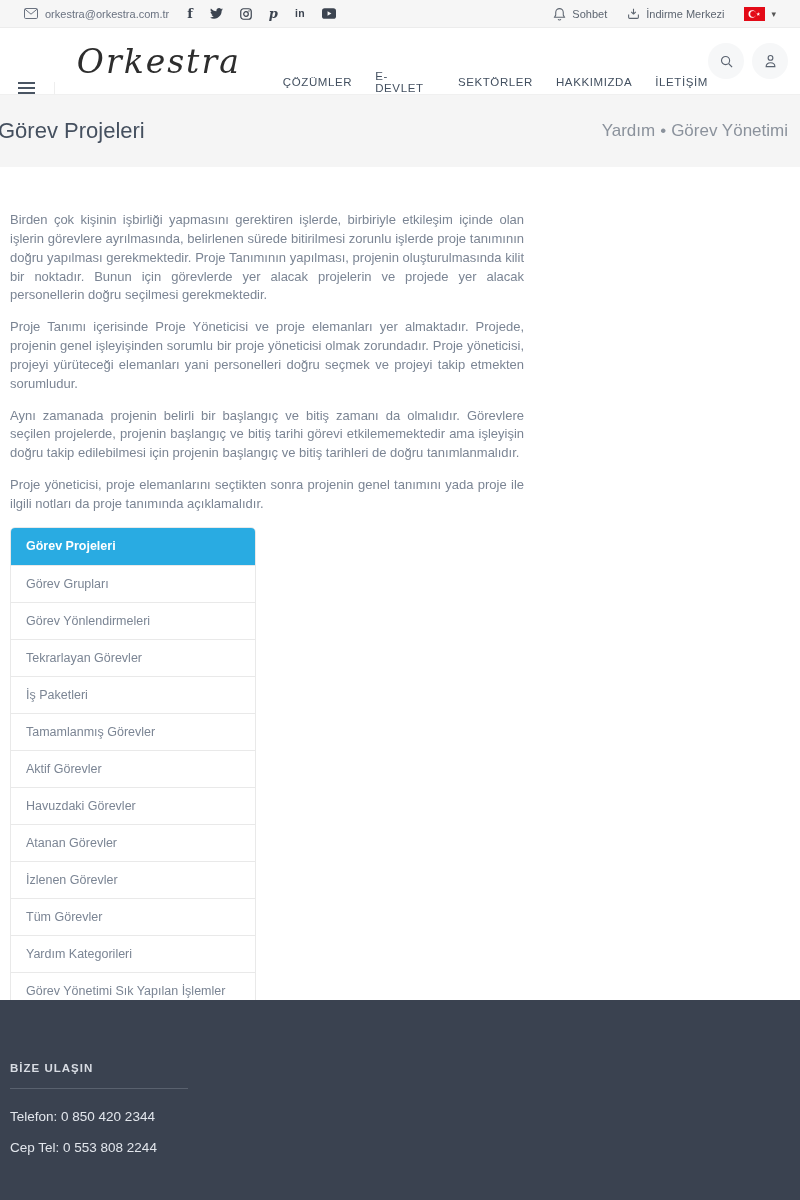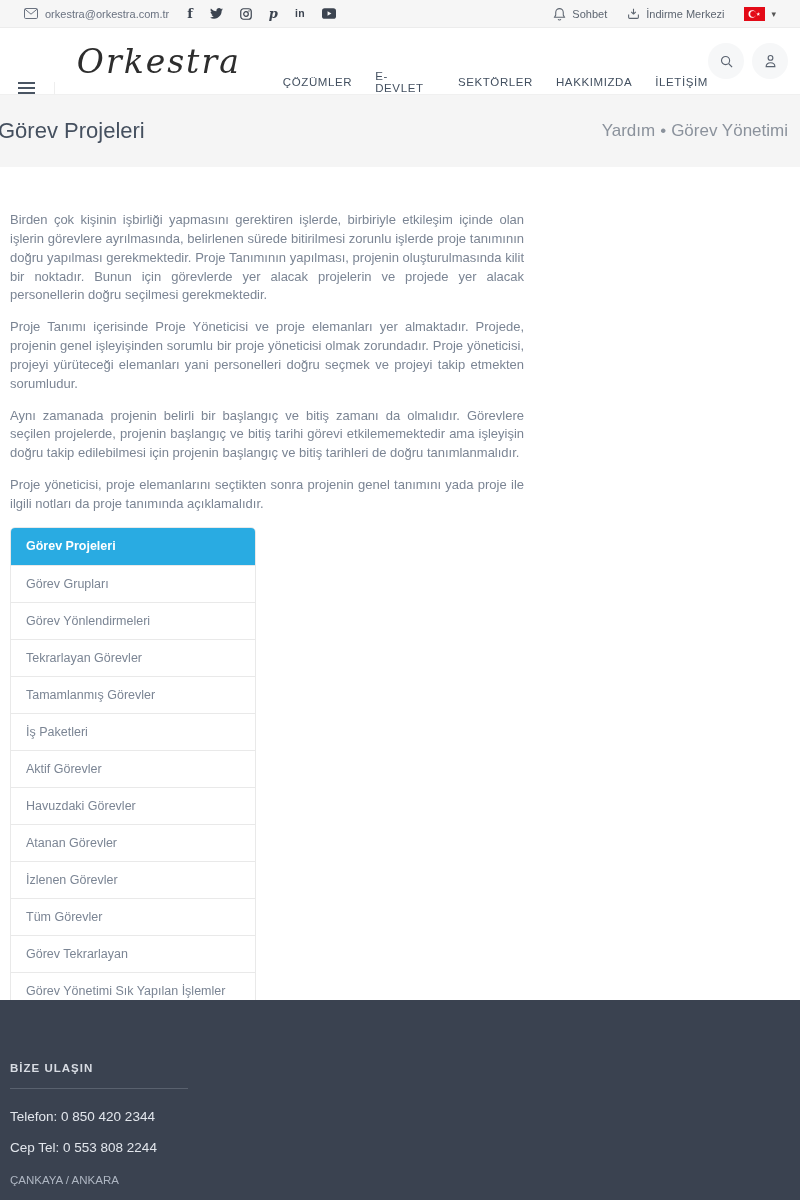--- a/index.html
+++ b/index.html
@@ -196,40 +196,39 @@
     <p>Proje Tanımı içerisinde Proje Yöneticisi ve proje elemanları yer almaktadır. Projede, projenin genel işleyişinden sorumlu bir proje yöneticisi olmak zorundadır. Proje yöneticisi, projeyi yürüteceği elemanları yani personelleri doğru seçmek ve projeyi takip etmekten sorumludur.</p>
     <p>Aynı zamanada projenin belirli bir başlangıç ve bitiş zamanı da olmalıdır. Görevlere seçilen projelerde, projenin başlangıç ve bitiş tarihi görevi etkilememektedir ama işleyişin doğru takip edilebilmesi için projenin başlangıç ve bitiş tarihleri de doğru tanımlanmalıdır.</p>
     <p>Proje yöneticisi, proje elemanlarını seçtikten sonra projenin genel tanımını yada proje ile ilgili notları da proje tanımında açıklamalıdır.</p>
   </div>
 
   <ul class="side-menu">
     <li class="active">Görev Projeleri</li>
     <li>Görev Grupları</li>
     <li>Görev Yönlendirmeleri</li>
     <li>Tekrarlayan Görevler</li>
+    <li>İş Paketleri</li>
     <li>Tamamlanmış Görevler</li>
-    <li>İş Paketleri</li>
     <li>Aktif Görevler</li>
     <li>Havuzdaki Görevler</li>
     <li>Atanan Görevler</li>
     <li>İzlenen Görevler</li>
     <li>Tüm Görevler</li>
-    <li>Görev Tekrarlayan</li>
+    <li>Yardım Kategorileri</li>
     <li>Görev Yönetimi Sık Yapılan İşlemler</li>
   </ul>
 </div>
 
 <div class="footer">
   <div class="footer-heading">BİZE ULAŞIN</div>
   <hr class="footer-divider">
   <div class="footer-line">
     <span>Telefon:</span>
     <span>0 850 420 2344</span>
   </div>
   <div class="footer-line">
     <span>Cep Tel:</span>
     <span>0 553 808 2244</span>
   </div>
   <div class="footer-address">
-    <div>ÇANKAYA / ANKARA</div>
   </div>
 
 </div>
 
 </body></html>

